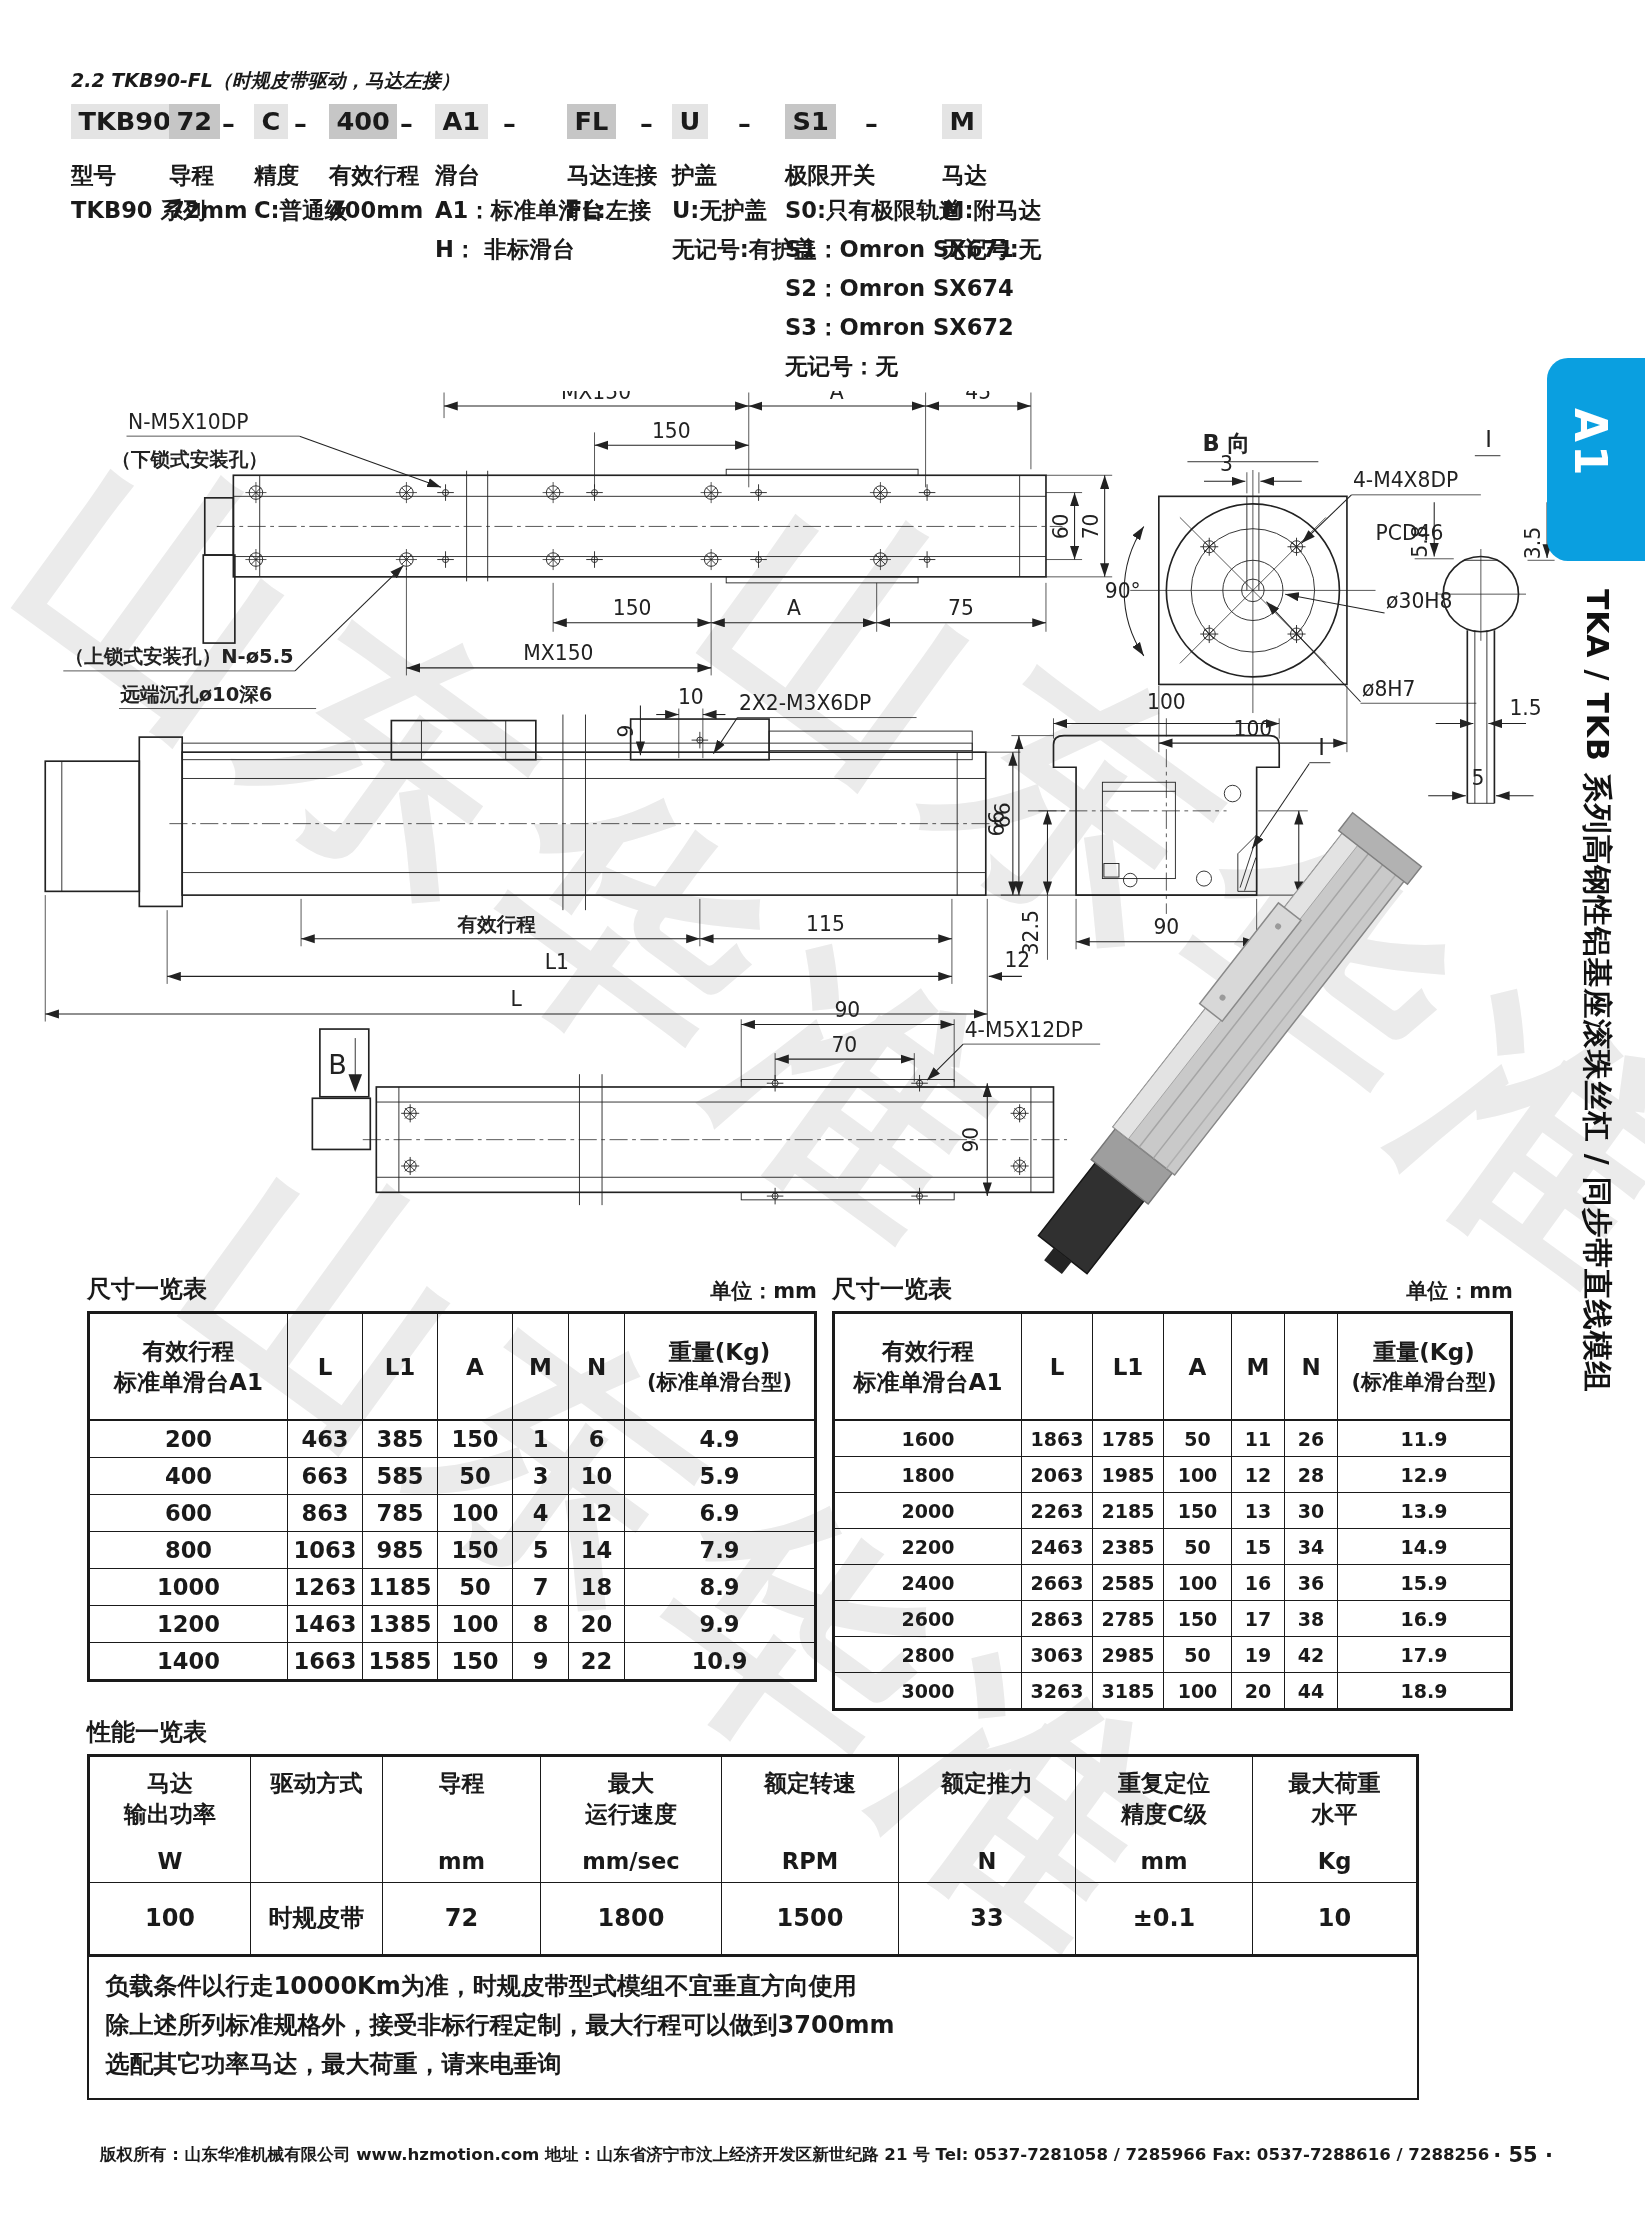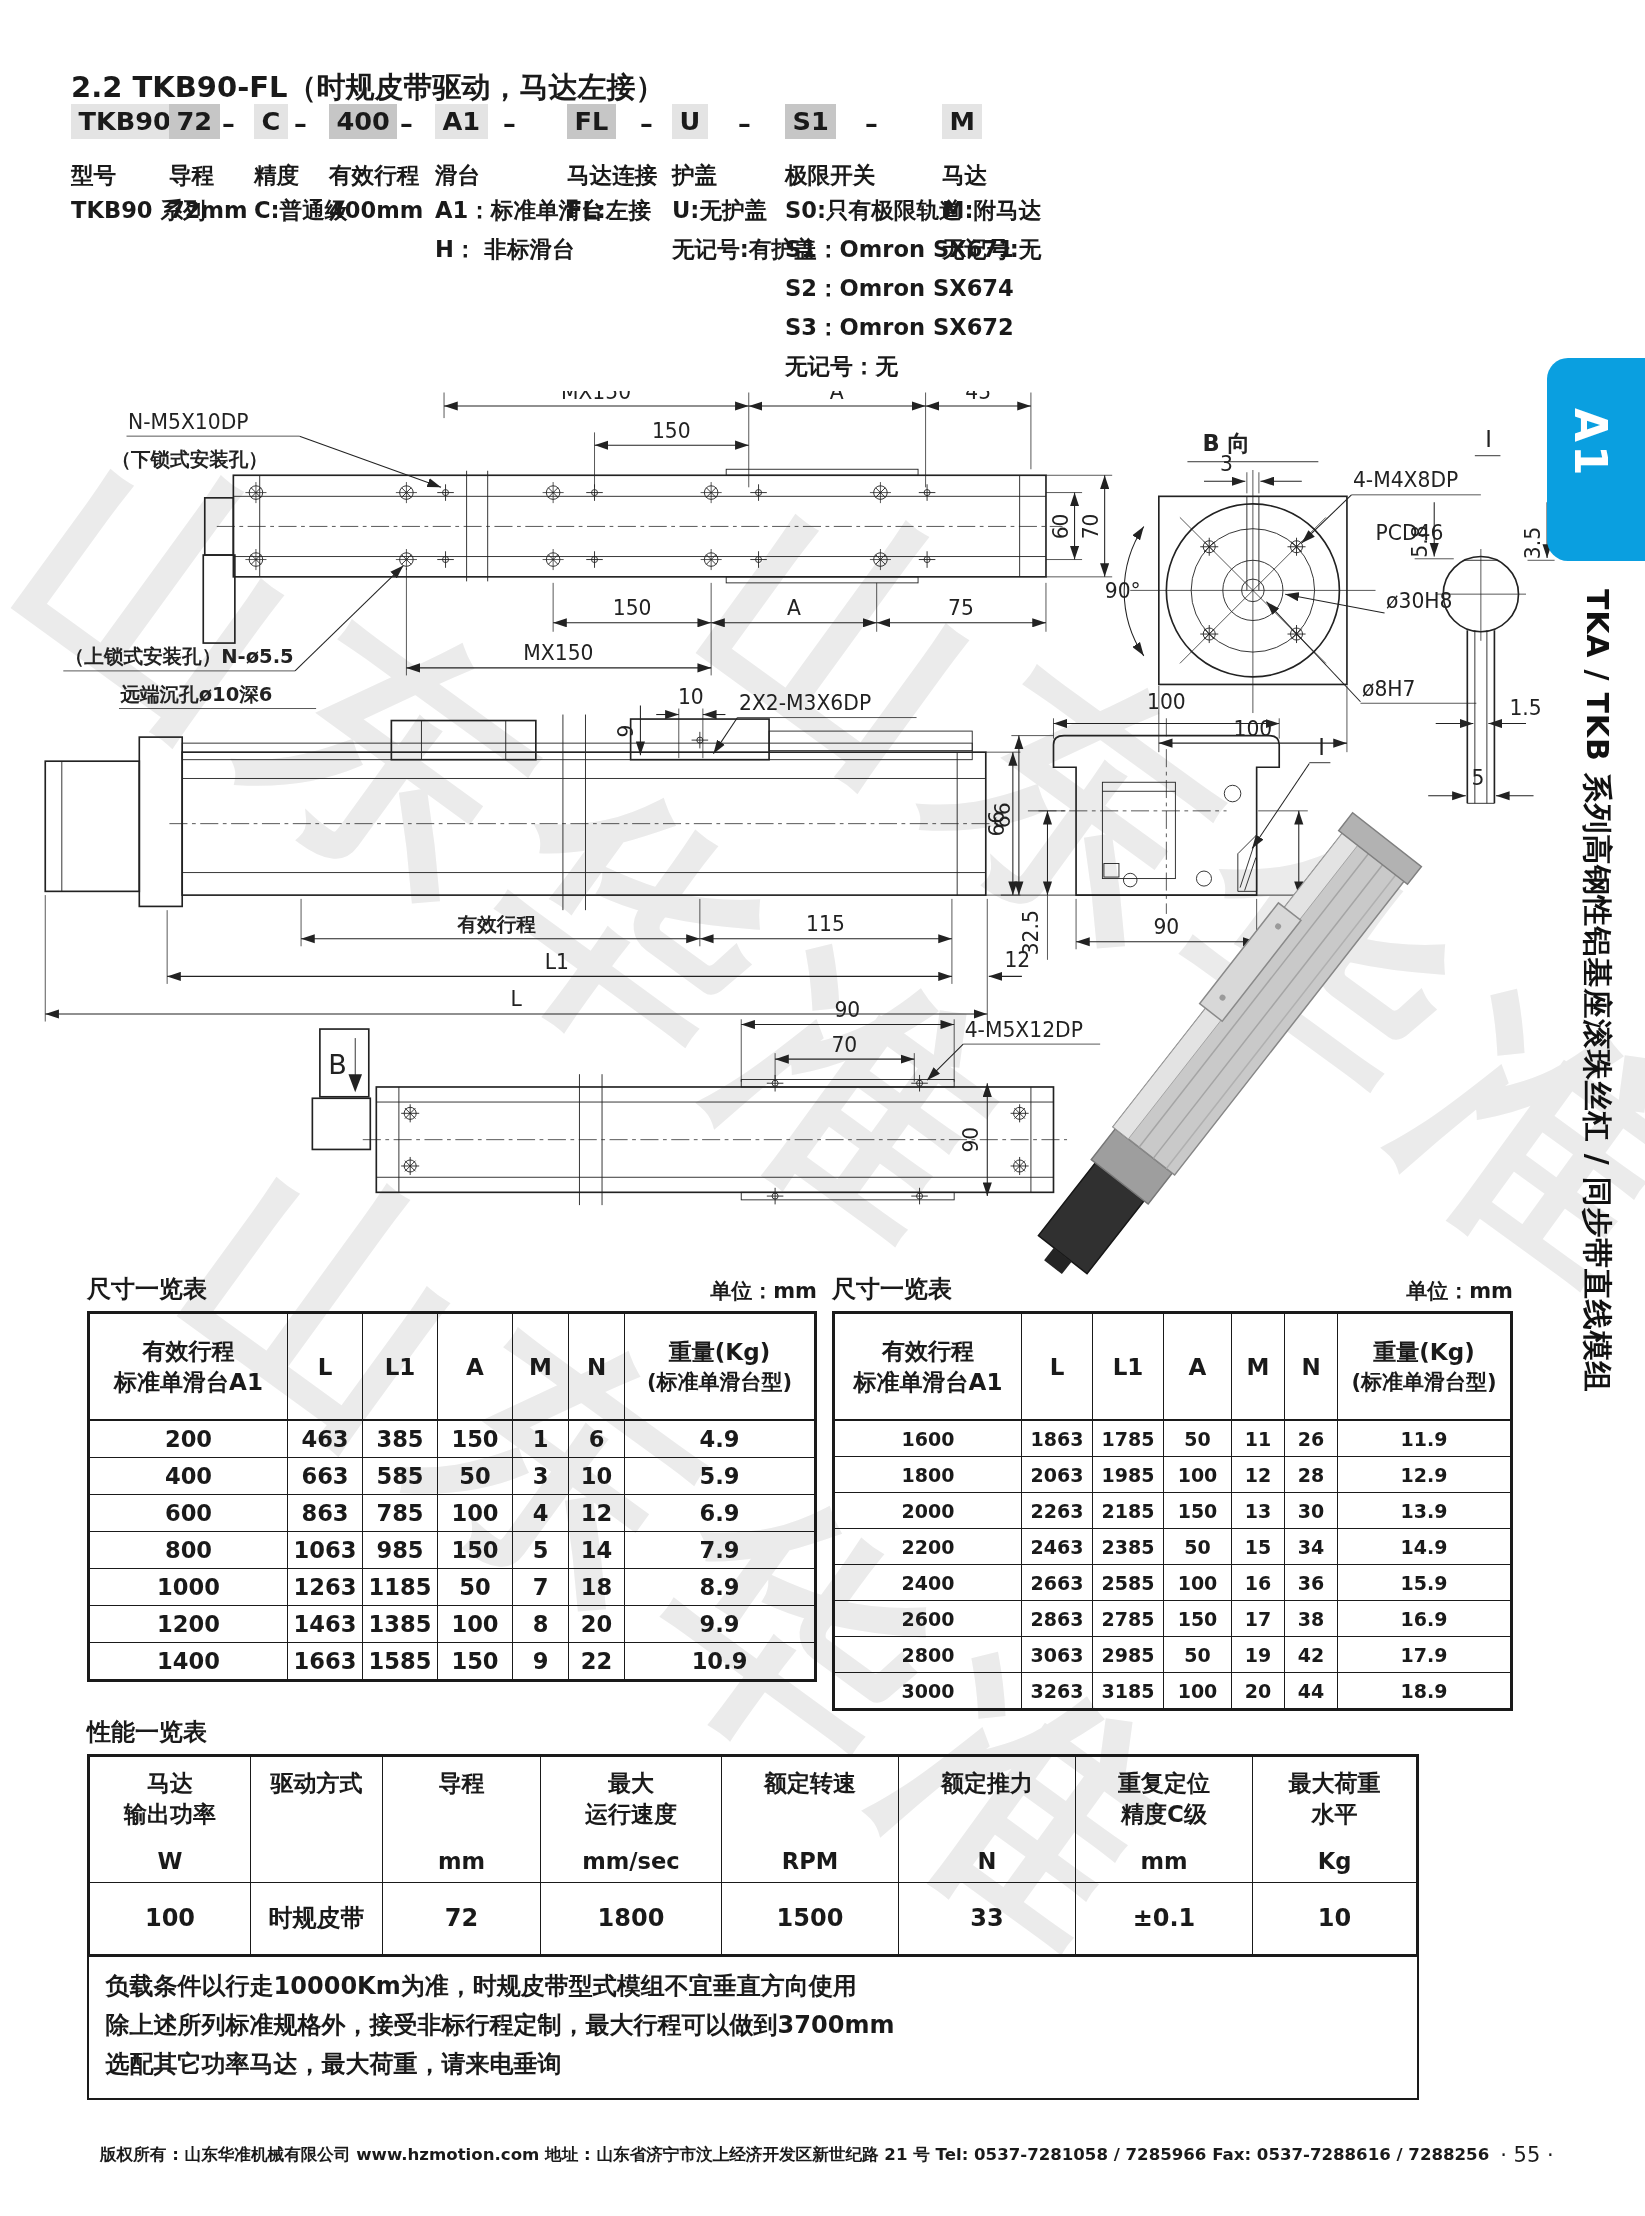--- a/index.html
+++ b/index.html
@@ -2,21 +2,21 @@
 <html style="font-size:12px"><head>
 <meta charset="utf-8">
 <style>
   html,body{margin:0;padding:0;background:#888;}
   #sheet{position:relative;width:1645px;height:2216px;background:#ffffff;overflow:hidden;
          font-family:"DejaVu Sans","Liberation Sans",sans-serif;color:#1a1a1a;}
   
   .wm{position:absolute;z-index:0;font-size:256px;font-weight:bold;color:#ebebeb;
       white-space:nowrap;transform-origin:0 0;transform:rotate(36deg);letter-spacing:30px;}
   
-  .page-title{position:absolute;left:71px;top:68px;font-size:29px;font-weight:bold;}
+  .page-title{position:absolute;left:71px;top:68px;font-size:19px;font-weight:bold;font-style:italic;}
   .mc-chip{display:inline-block;padding:2.3px 7.5px;font-size:25.6px;font-weight:bold;background:#e4e4e4;}
   .mc-col{position:absolute;top:104px;}
   .mc-col .mc-label{margin-top:21px;font-size:22.6px;font-weight:bold;}
   .mc-col .opt{font-size:22.6px;font-weight:bold;line-height:39px;white-space:nowrap;}
   .mc-col.dark .mc-chip{background:#c6c6c6;}
   .c1{left:71px}.c2{left:169px}.c3{left:254px}.c4{left:329px}.c5{left:435px}
   .c6{left:567px}.c7{left:672px}.c8{left:785px}.c9{left:942px}
   .mc-dash{position:absolute;top:108px;font-size:25.6px;font-weight:bold;}
   .d1{left:160px}.d2{left:222px}.d3{left:294px}.d4{left:400px}.d5{left:503px}
   .d6{left:640px}.d7{left:738px}.d8{left:865px}
@@ -48,21 +48,21 @@
   table.perf thead th{height:113px;vertical-align:top;padding-top:10.5px;font-size:23px;}
   table.perf thead .unit{margin-top:10.5px;font-size:22.6px;}
   table.perf td{height:69px;font-size:24px;}
   table.perf thead th{position:relative;}
   table.perf thead .unit{position:absolute;left:0;right:0;bottom:7.5px;}
   .notes{border:2.3px solid #1a1a1a;border-top:none;padding:10.5px 16.6px 13.5px 16.6px;}
   .notes .nline{font-size:24px;font-weight:bold;line-height:39px;white-space:nowrap;}
   
   .footer{position:absolute;left:100px;top:2143px;width:1490px;display:flex;align-items:center;z-index:2;}
   .footer .ftext{font-size:16.6px;font-weight:bold;white-space:nowrap;}
-  .footer .fpage{font-size:21px;font-weight:normal;margin-left:11px;}
+  .footer .fpage{font-size:21px;font-weight:bold;margin-left:4px;}
   
   .side-tab{position:absolute;left:1547px;top:358px;width:98px;height:203px;
             background:#0a9fe0;border-radius:21px 0 0 21px;z-index:3;}
   .side-tab .tab-label{position:absol;position:absolute;left:69px;top:50px;transform:rotate(90deg);
             transform-origin:0 0;font-size:44px;font-weight:bold;color:#fff;letter-spacing:3px;}
   .side-vtext{position:absolute;left:1617px;top:589px;transform:rotate(90deg);transform-origin:0 0;
             font-size:30px;font-weight:bold;color:#111;white-space:nowrap;z-index:3;letter-spacing:0.8px;}
 </style>
 </head>
 <body>

